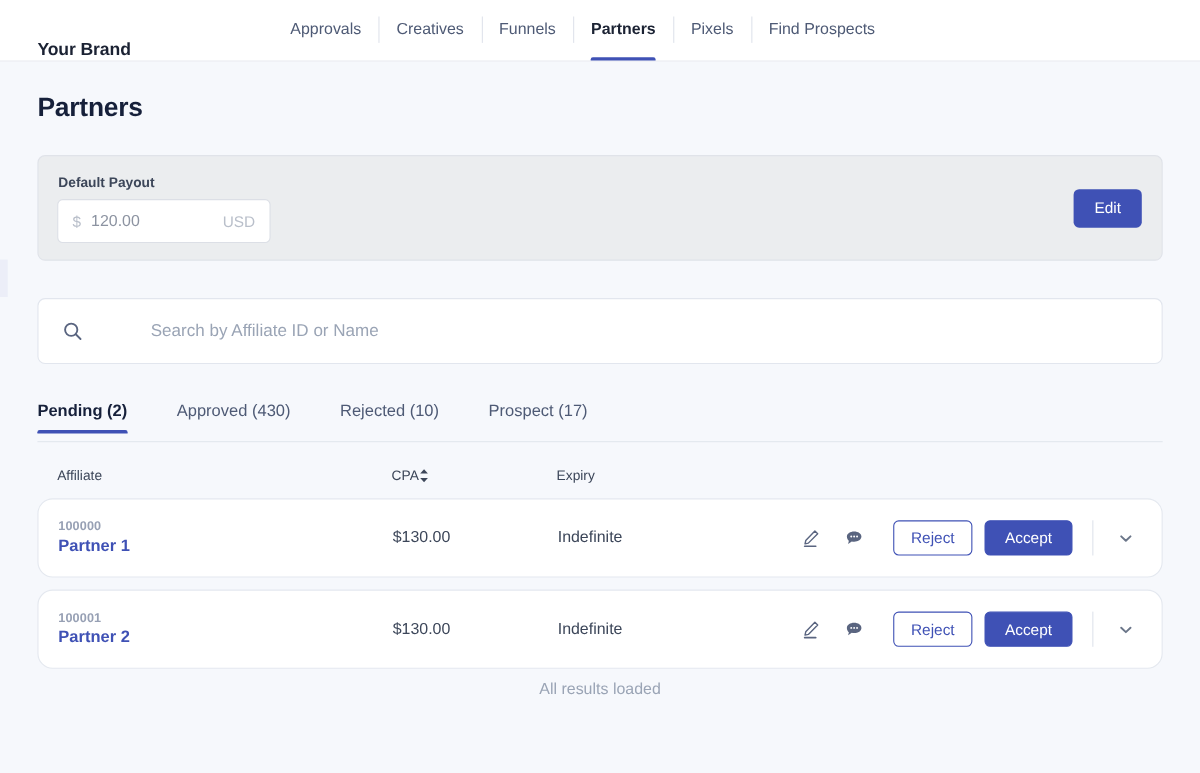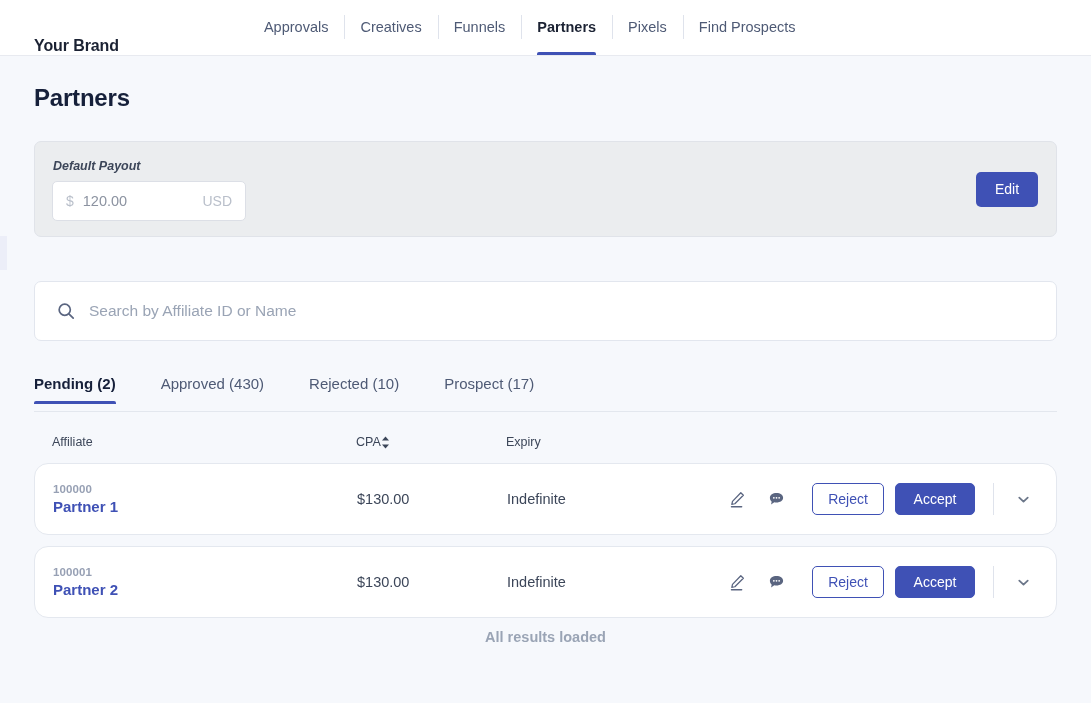--- a/index.html
+++ b/index.html
@@ -121,21 +121,20 @@
   }
 
   .payout-left { padding-top: 2px; }
 
   .payout-label {
     font-size: 12.5px;
     font-weight: 700;
     color: #3c4659;
     margin-bottom: 8px;
     margin-left: 1px;
-    font-style: italic;
   }
 
   .payout-input {
     width: 194px;
     height: 40px;
     background: #ffffff;
     border: 1px solid #dcdfe6;
     border-radius: 5px;
     display: flex;
     align-items: center;
@@ -169,29 +168,30 @@
     border-radius: 5px;
     font-size: 14px;
     font-family: "Liberation Sans", sans-serif;
     font-weight: 400;
     cursor: pointer;
     margin-right: 1px;
   }
 
   
   .search-box {
-    margin-top: 44px;
+    margin-top: 34px;
     height: 60px;
     background: #ffffff;
     border: 1px solid #e2e6ee;
     border-radius: 7px;
     display: flex;
     align-items: center;
     padding: 0 22px;
     cursor: text;
+    gap: 48px;
   }
 
   .search-icon { margin-right: 14px; display: flex; }
 
   .search-input {
     flex: 1;
     border: none;
     outline: none;
     background: transparent;
     font-family: "Liberation Sans", sans-serif;
@@ -356,21 +356,20 @@
     background: none;
     border: none;
     padding: 0;
   }
 
   .results-footer {
     text-align: center;
     font-size: 14.5px;
     color: #9aa4b5;
     margin-top: 6px;
-    font-weight: bold;
   }
 </style>
 </head>
 <body>
 
 <div id="app">
 
   <div class="left-edge-strip"></div>
 
   <div class="topbar">

